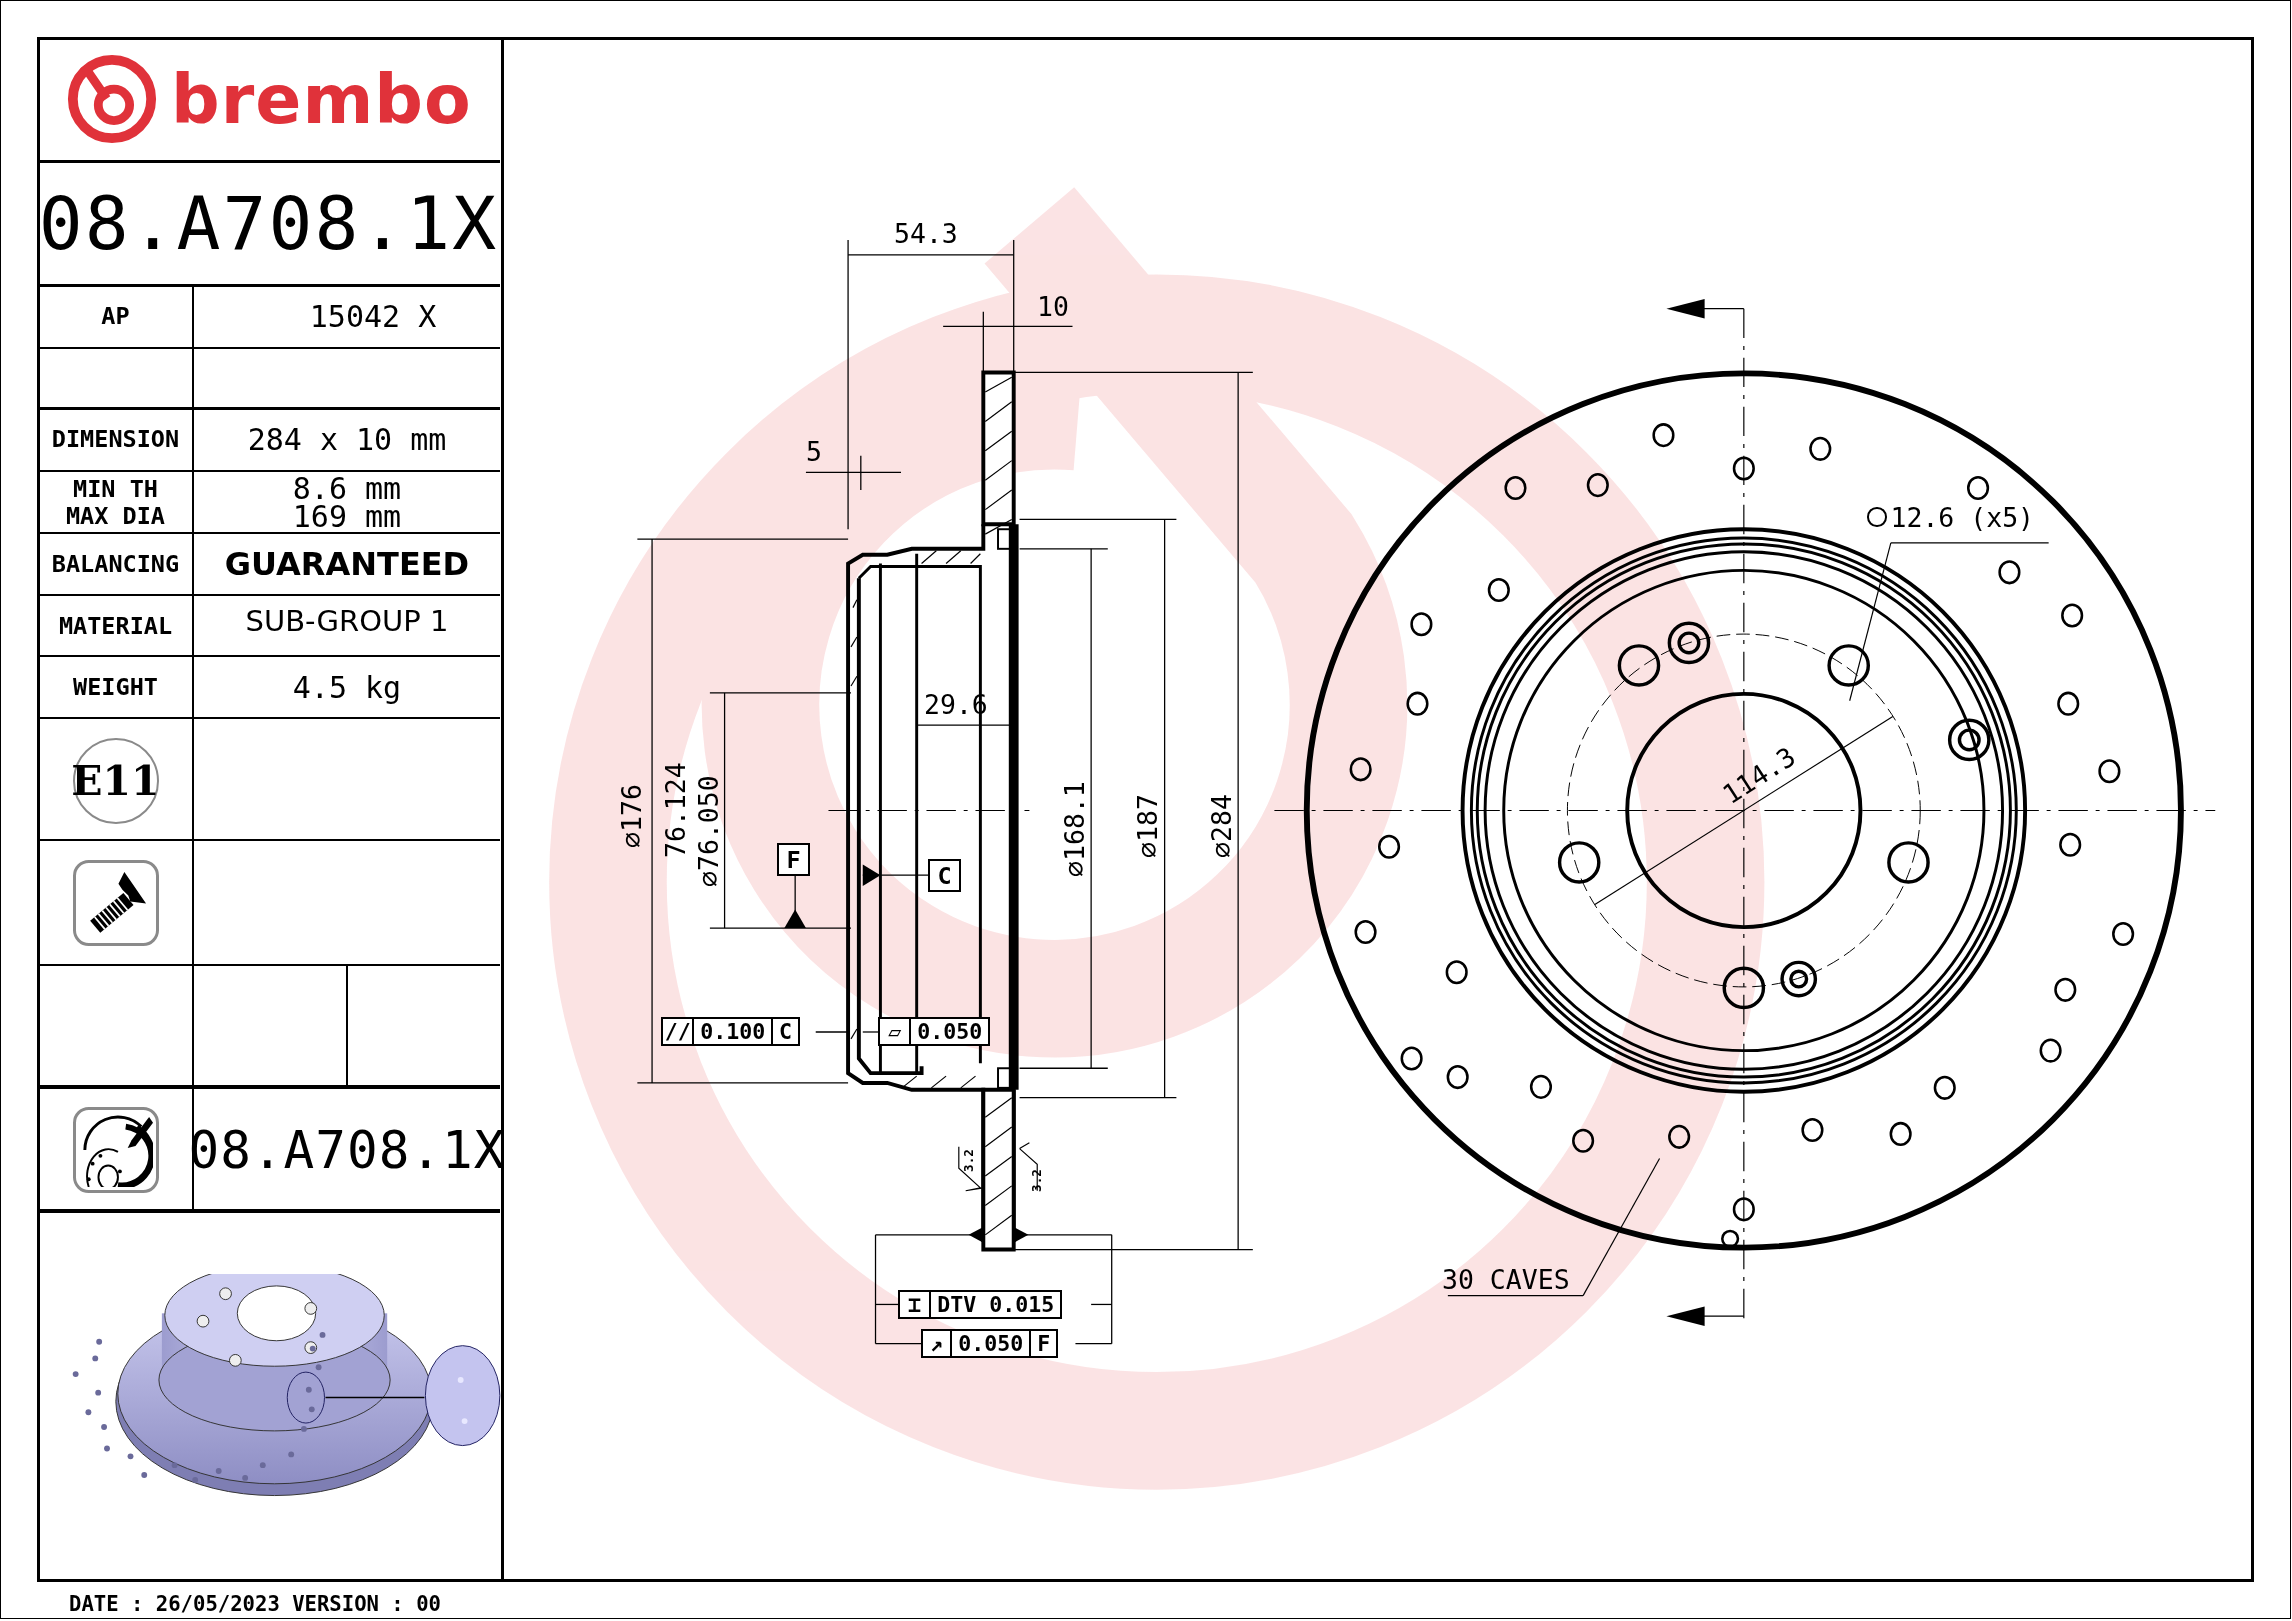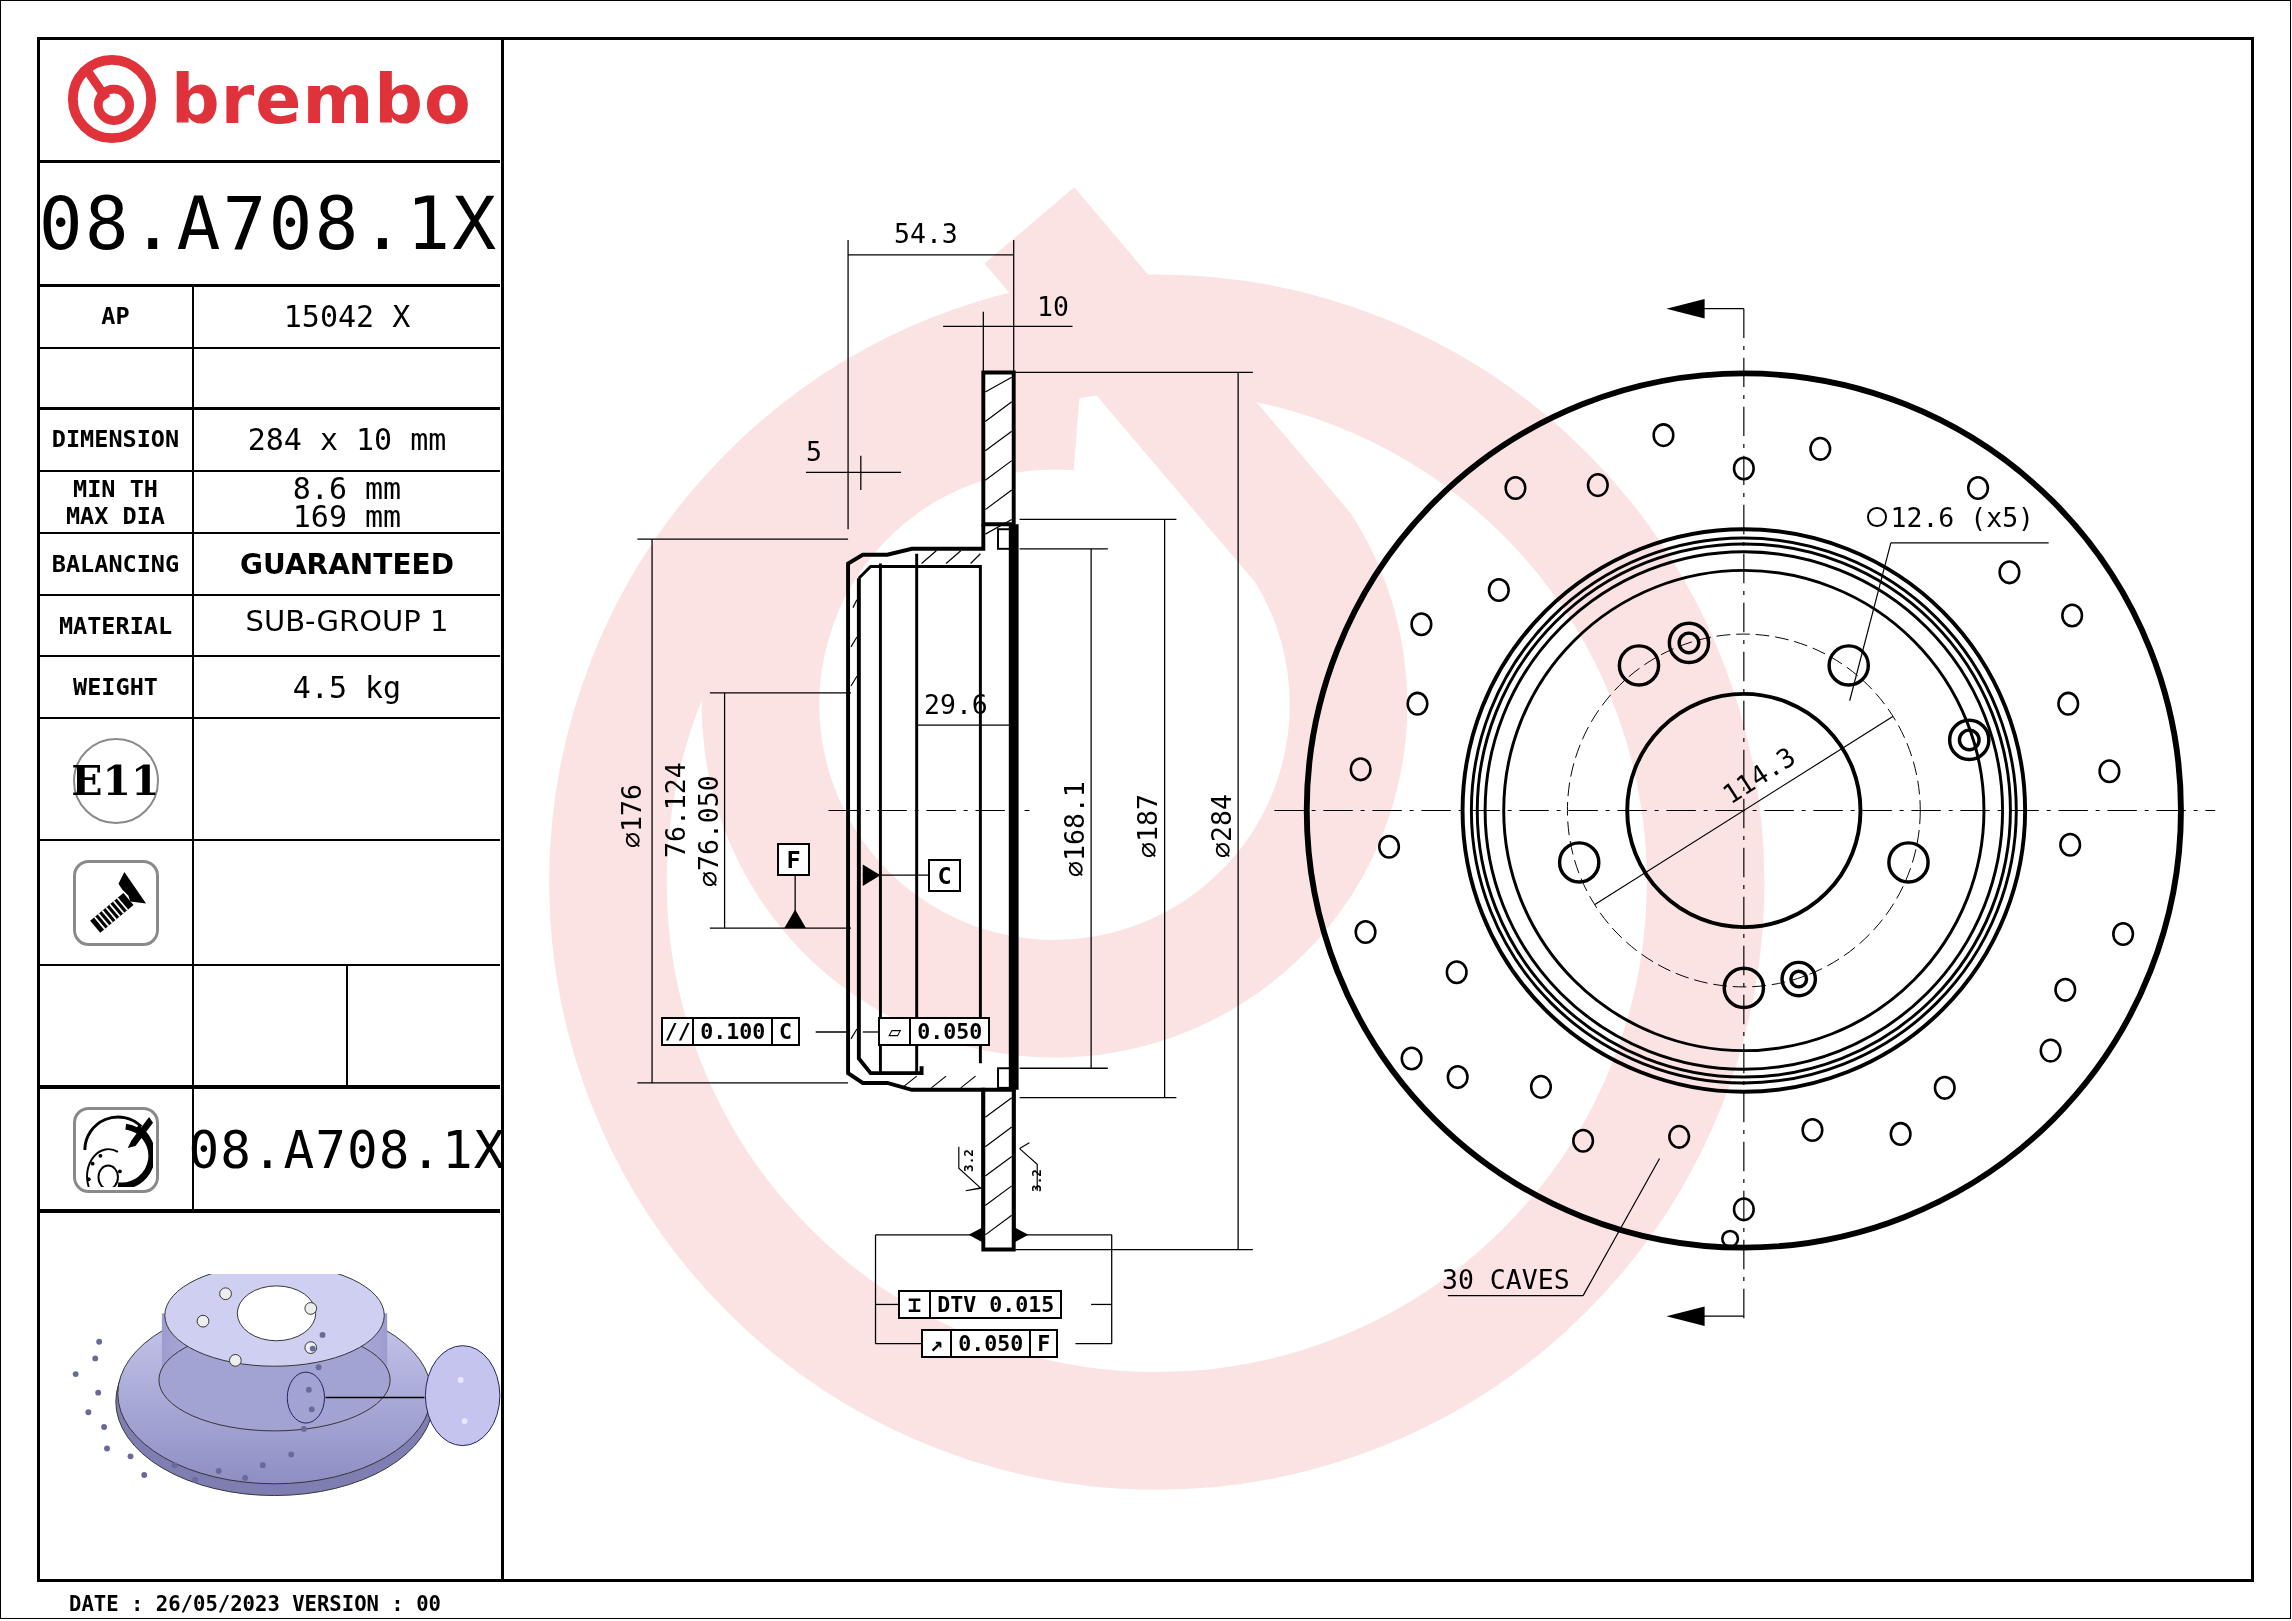--- a/index.html
+++ b/index.html
@@ -49,41 +49,41 @@
       <line x1="22" y1="18" x2="40" y2="44" stroke="#e0323a" stroke-width="9" stroke-linecap="square"></line>
     </svg>
     <span class="logo-text">brembo</span>
   </div>
   <div class="hline" style="top:123px;height:2.9px;"></div>
 
   <div class="row partno" style="top:125px;height:123px;display:flex;align-items:center;justify-content:center;">08.A708.1X</div>
   <div class="hline" style="top:247px;height:2.9px;"></div>
 
   <div class="cell-l" style="top:249px;height:61px;">AP</div>
-  <div class="cell-r" style="top:249px;height:61px;">15042 X</div>
+  <div class="cell-r" style="top:249px;height:61px;padding-left:26px;">15042 X</div>
   <div class="hline" style="top:310px;height:2px;"></div>
 
   <div class="hline" style="top:370px;height:2.9px;"></div>
 
   <div class="cell-l" style="top:372px;height:61px;">DIMENSION</div>
   <div class="cell-r" style="top:372px;height:61px;">284 x 10 mm</div>
   <div class="hline" style="top:433px;height:2px;"></div>
 
   <div class="cell-l" style="top:435px;height:61px;line-height:26.5px;">
     <span>MIN TH</span>
     <span>MAX DIA</span>
   </div>
   <div class="cell-r" style="top:435px;height:61px;line-height:27.4px;">
     <span>8.6 mm</span>
     <span>169 mm</span>
   </div>
   <div class="hline" style="top:495px;height:2px;"></div>
 
   <div class="cell-l" style="top:497px;height:61px;">BALANCING</div>
-  <div class="cell-r" style="top:497px;height:61px;font-family:'DejaVu Sans',sans-serif;font-weight:bold;font-size:28px;">GUARANTEED</div>
+  <div class="cell-r" style="top:497px;height:61px;font-family:'DejaVu Sans',sans-serif;font-weight:bold;font-size:32px;">GUARANTEED</div>
   <div class="hline" style="top:557px;height:2px;"></div>
 
   <div class="cell-l" style="top:559px;height:61px;">MATERIAL</div>
   <div class="cell-r" style="top:559px;height:51px;font-family:'DejaVu Sans',sans-serif;font-size:29px;">SUB-GROUP 1</div>
   <div class="hline" style="top:618px;height:2px;"></div>
 
   <div class="cell-l" style="top:620px;height:61px;">WEIGHT</div>
   <div class="cell-r" style="top:620px;height:61px;">4.5 kg</div>
   <div class="hline" style="top:680px;height:2px;"></div>
 

